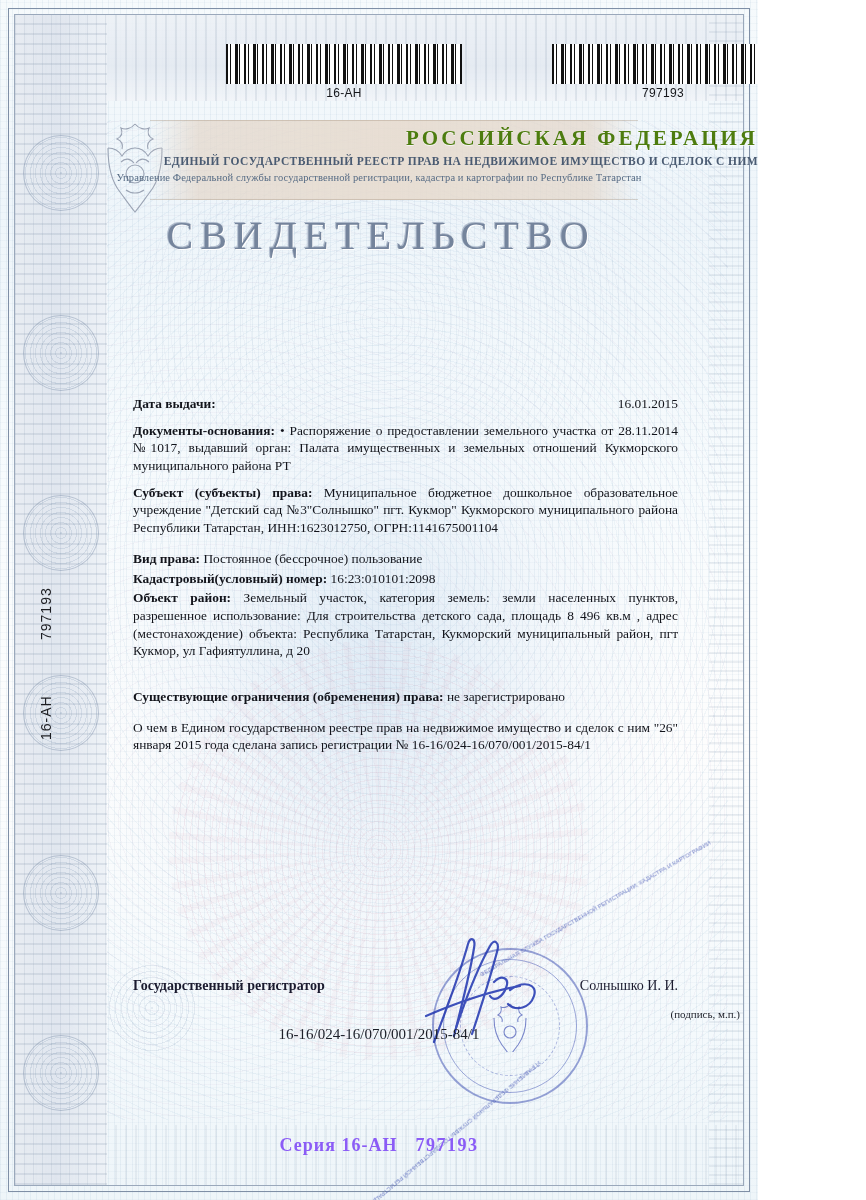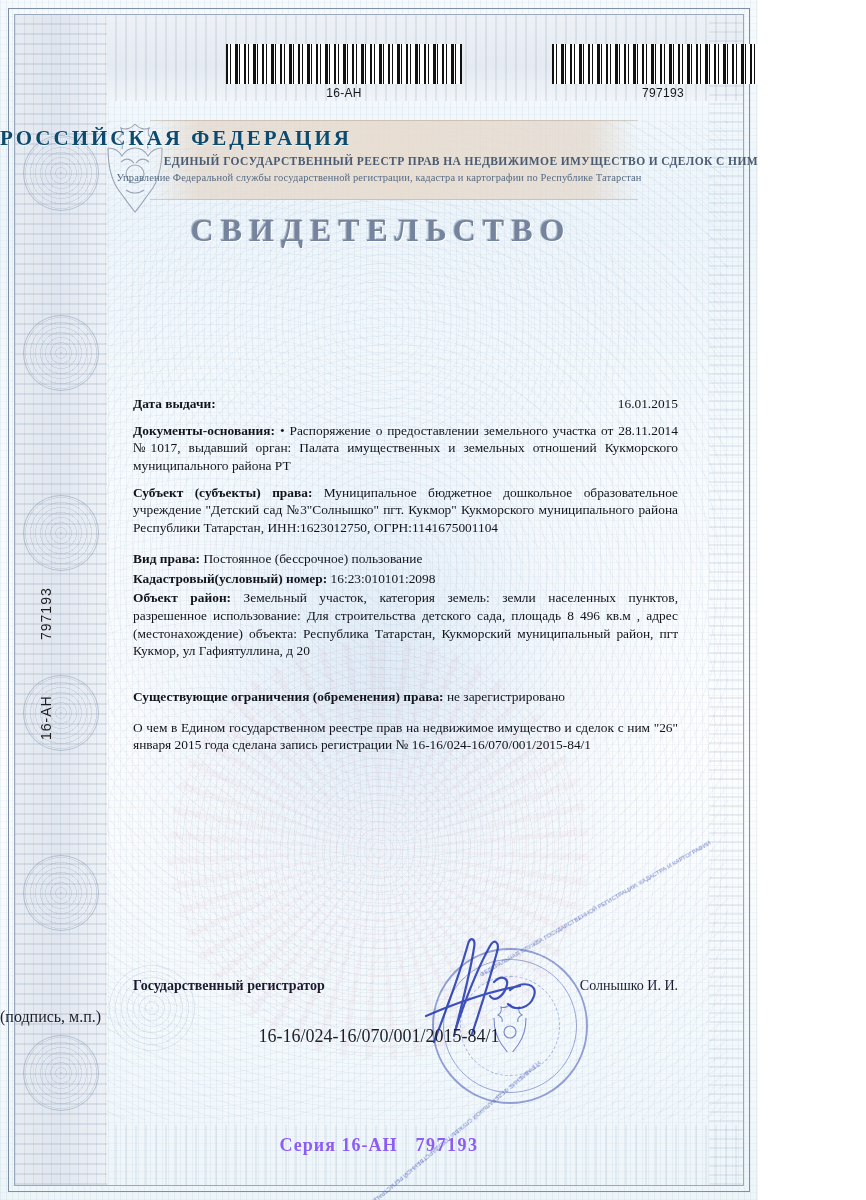--- a/index.html
+++ b/index.html
@@ -96,36 +96,36 @@
   
   .coat{position:absolute;left:96px;top:118px;width:78px;height:96px;opacity:.82;}
 
   
   .banner{
     position:absolute;left:150px;right:120px;top:120px;height:78px;
     background:linear-gradient(90deg, rgba(226,216,206,0) 0%, rgba(228,216,204,.75) 10%, rgba(231,220,208,.92) 50%, rgba(228,216,204,.75) 90%, rgba(226,216,206,0) 100%);
     border-top:1px solid rgba(160,140,120,.35);border-bottom:1px solid rgba(160,140,120,.35);
   }
   .rf-title{
-    position:absolute;left:0;right:0;top:126px;text-align:left;
+    position:absolute;left:0;right:0;top:126px;text-align:right;
     font-family:"Liberation Serif",serif;font-weight:bold;font-size:21px;letter-spacing:3px;
-    color:#0c4a6e;text-shadow:0 1px 0 rgba(255,255,255,.65);
+    color:#4d7c0f;text-shadow:0 1px 0 rgba(255,255,255,.65);
   }
   .rf-sub1{
     position:absolute;left:0;right:0;top:155px;text-align:right;
     font-size:11.5px;letter-spacing:.4px;color:#4a5b72;font-variant:small-caps;font-weight:bold;
   }
   .rf-sub2{
     position:absolute;left:0;right:0;top:172px;text-align:center;
     font-size:10.5px;letter-spacing:.1px;color:#566b84;
   }
 
   .svid{
     position:absolute;left:4px;right:0;top:212px;text-align:center;
-    font-family:"Liberation Serif",serif;font-weight:bold;font-size:32px;letter-spacing:7px;
+    font-family:"Liberation Serif",serif;font-weight:normal;font-size:40px;letter-spacing:7px;
     color:#6f7f98;
     text-shadow:
       1px 1px 0 #ffffff, -1px -1px 0 #aab6c8, 0 0 2px rgba(120,140,170,.5);
     opacity:.95;
   }
   .svid-sub{
     position:absolute;left:0;right:0;top:268px;text-align:center;
     font-family:"Liberation Serif",serif;font-weight:bold;font-size:17px;letter-spacing:2.4px;color:#2f3d57;
   }
 
@@ -134,22 +134,22 @@
   .row{margin-bottom:2px;}
   .lbl{font-weight:bold;}
   .date-row{display:flex;justify-content:space-between;align-items:baseline;}
   .just{text-align:justify;}
   .gap{height:11px;}
   .gap-s{height:7px;}
 
   
   .reg-label{position:absolute;left:133px;top:978px;font-weight:bold;font-size:14px;}
   .reg-name{position:absolute;right:80px;top:978px;font-size:14px;}
-  .podpis{position:absolute;left:0;right:12px;top:1008px;text-align:left;font-size:16px;color:#1c1f28;}
-  .podpis2{position:absolute;left:0;right:0;top:1026px;text-align:center;font-size:18px;color:#1c1f28;}
+  .podpis{position:absolute;left:0;right:18px;top:1008px;text-align:right;font-size:11px;color:#1c1f28;}
+  .podpis2{position:absolute;left:0;right:0;top:1026px;text-align:center;font-size:15px;color:#1c1f28;}
 
   .stamp{
     position:absolute;left:432px;top:948px;width:152px;height:152px;border-radius:50%;
     border:2px solid rgba(40,60,170,.55);color:rgba(40,60,170,.65);opacity:.85;
   }
   .stamp:before{
     content:"";position:absolute;inset:9px;border-radius:50%;border:1px solid rgba(40,60,170,.5);
   }
   .stamp:after{
     content:"";position:absolute;inset:26px;border-radius:50%;border:1px dashed rgba(40,60,170,.4);

